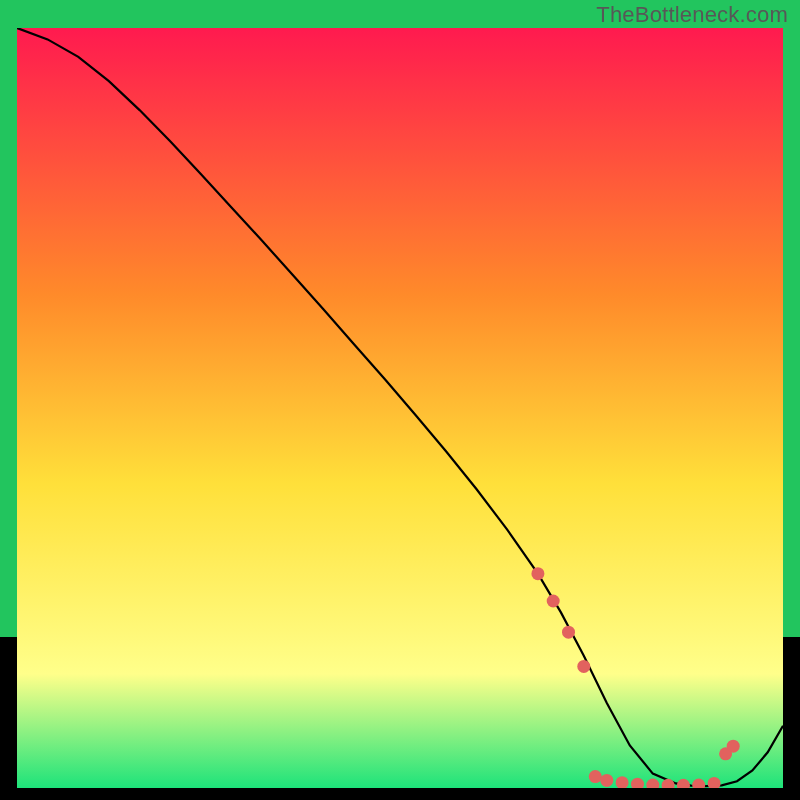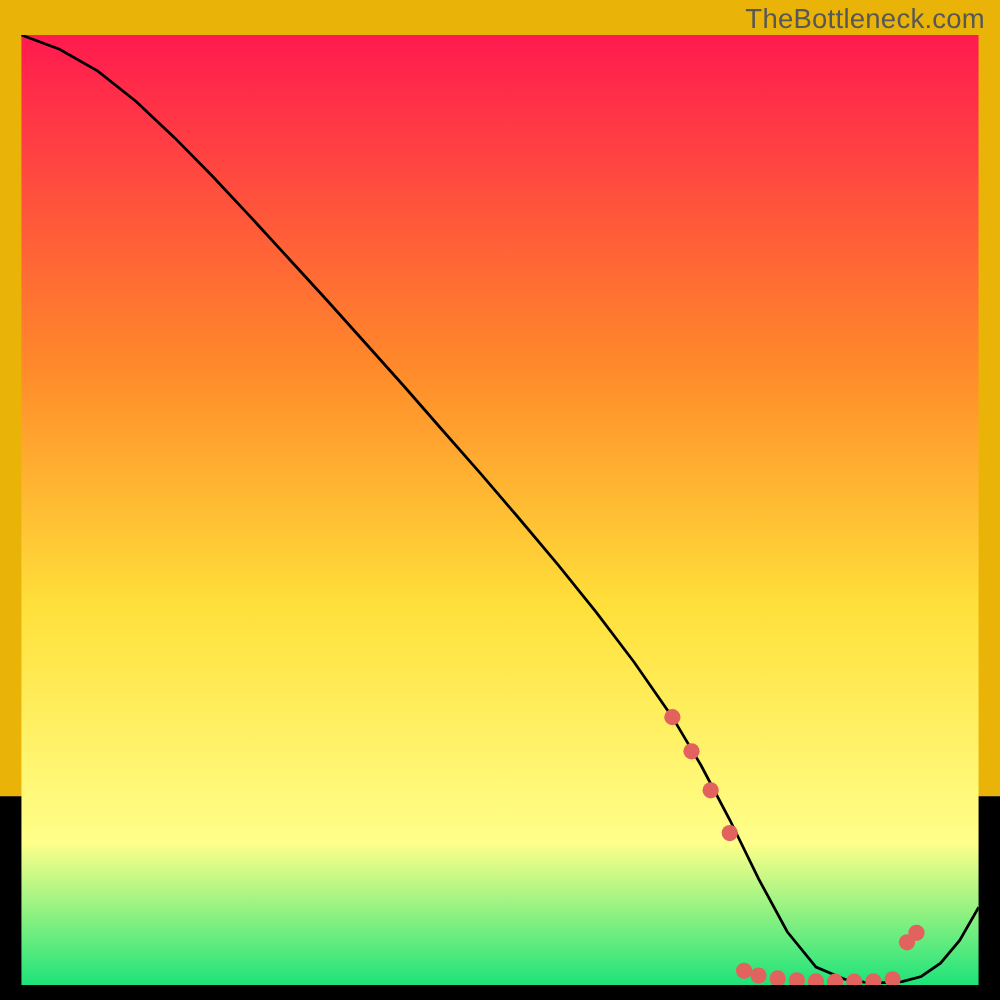--- a/index.html
+++ b/index.html
@@ -8,21 +8,21 @@
     width: 800px;
     height: 800px;
     background: #000;
     overflow: hidden;
     font-family: Arial, Helvetica, sans-serif;
   }
   .frame {
     position: relative;
     width: 800px;
     height: 637px;
-    background: #eab308;
+    background: #22c55e;
     text-decoration: underline;
   }
   .watermark {
     position: absolute;
     top: 2px;
     right: 12px;
     color: #575757;
     font-size: 22px;
     font-weight: 500;
     letter-spacing: 0.2px;

